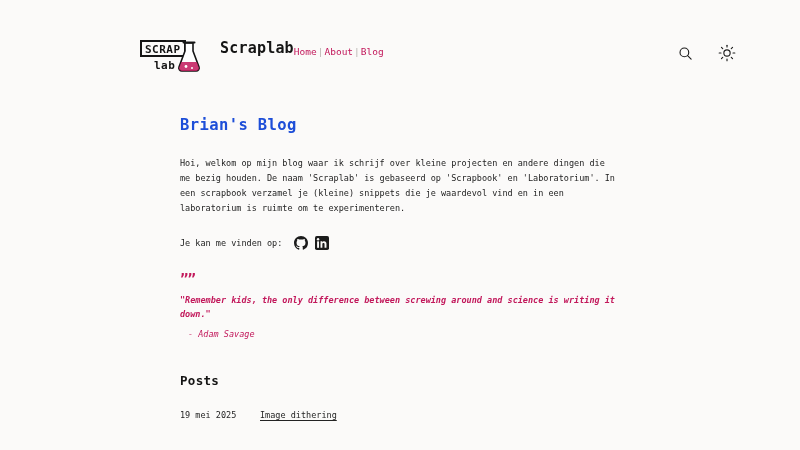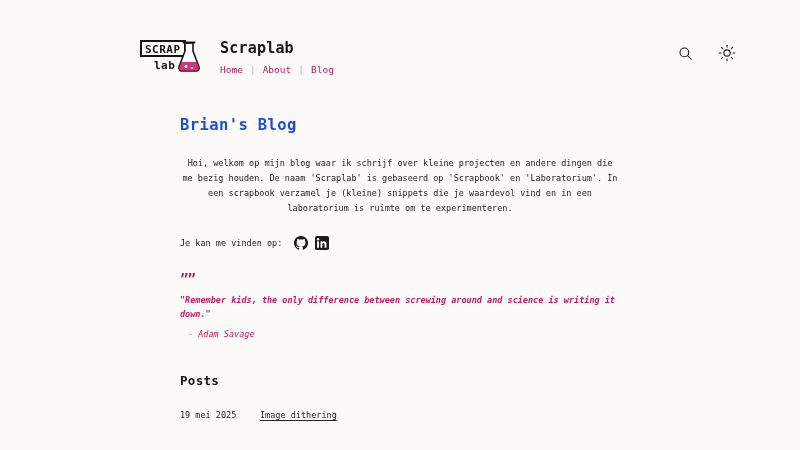--- a/index.html
+++ b/index.html
@@ -36,35 +36,36 @@
   }
   .logo {
     width: 68px;
     height: 40px;
     position: relative;
     flex: none;
   }
   .logo svg { display: block; }
   .brand-text {
     display: flex;
-    flex-direction: column;
+    flex-direction: row;
     justify-content: center;
     padding-top: 2px;
+    text-align: right;
   }
   .site-title {
     font-size: 15px;
     font-weight: bold;
     letter-spacing: 0.2px;
     line-height: 1.2;
     color: #151515;
   }
   .nav {
     display: flex;
     align-items: center;
-    gap: 7px;
+    gap: 1px;
     margin-top: 7px;
     font-size: 9.5px;
   }
   .nav a {
     color: #c2185b;
     text-decoration: none;
   }
   .nav a.active {
     color: #c2185b;
   }
@@ -105,21 +106,20 @@
     margin: 0 0 22px 0;
     letter-spacing: 0.4px;
     color: #1d4ed8;
   }
   p.intro {
     font-size: 8.5px;
     line-height: 1.75;
     margin: 0 0 20px 0;
     color: #232323;
     max-width: 440px;
-    text-align: center;
   }
   .findme {
     display: flex;
     align-items: center;
     gap: 8px;
     font-size: 8.5px;
     margin-bottom: 22px;
     color: #232323;
   }
   .findme .social {

